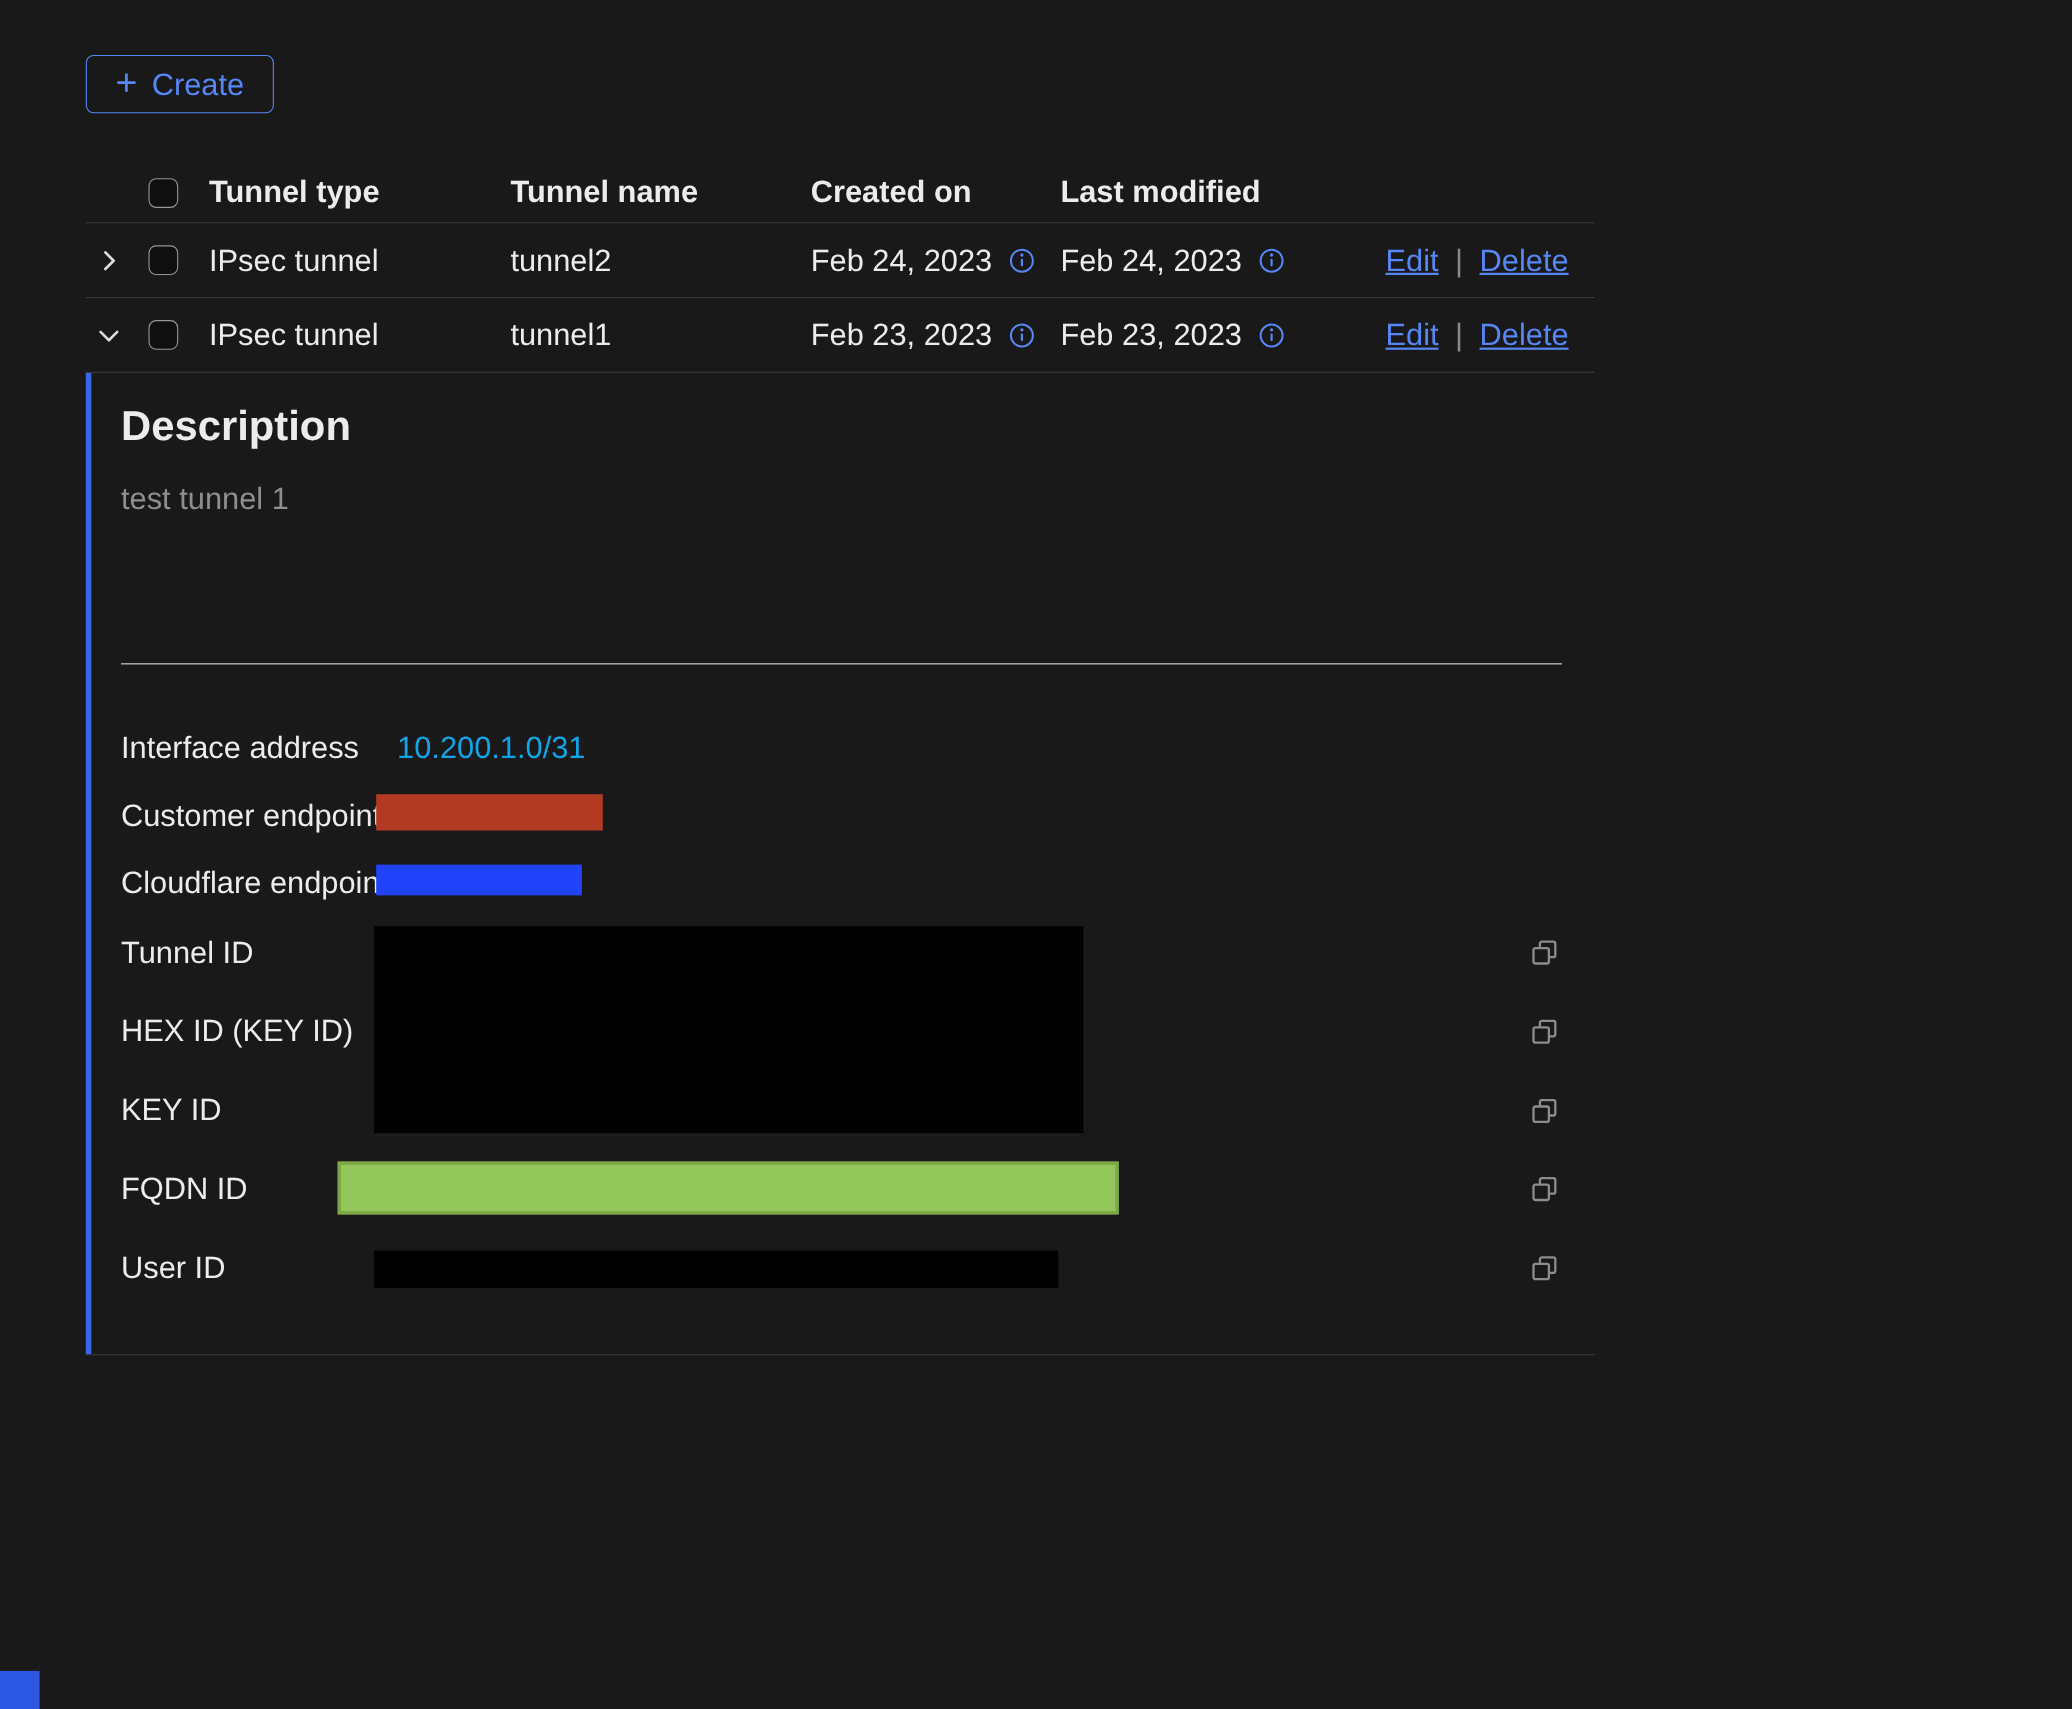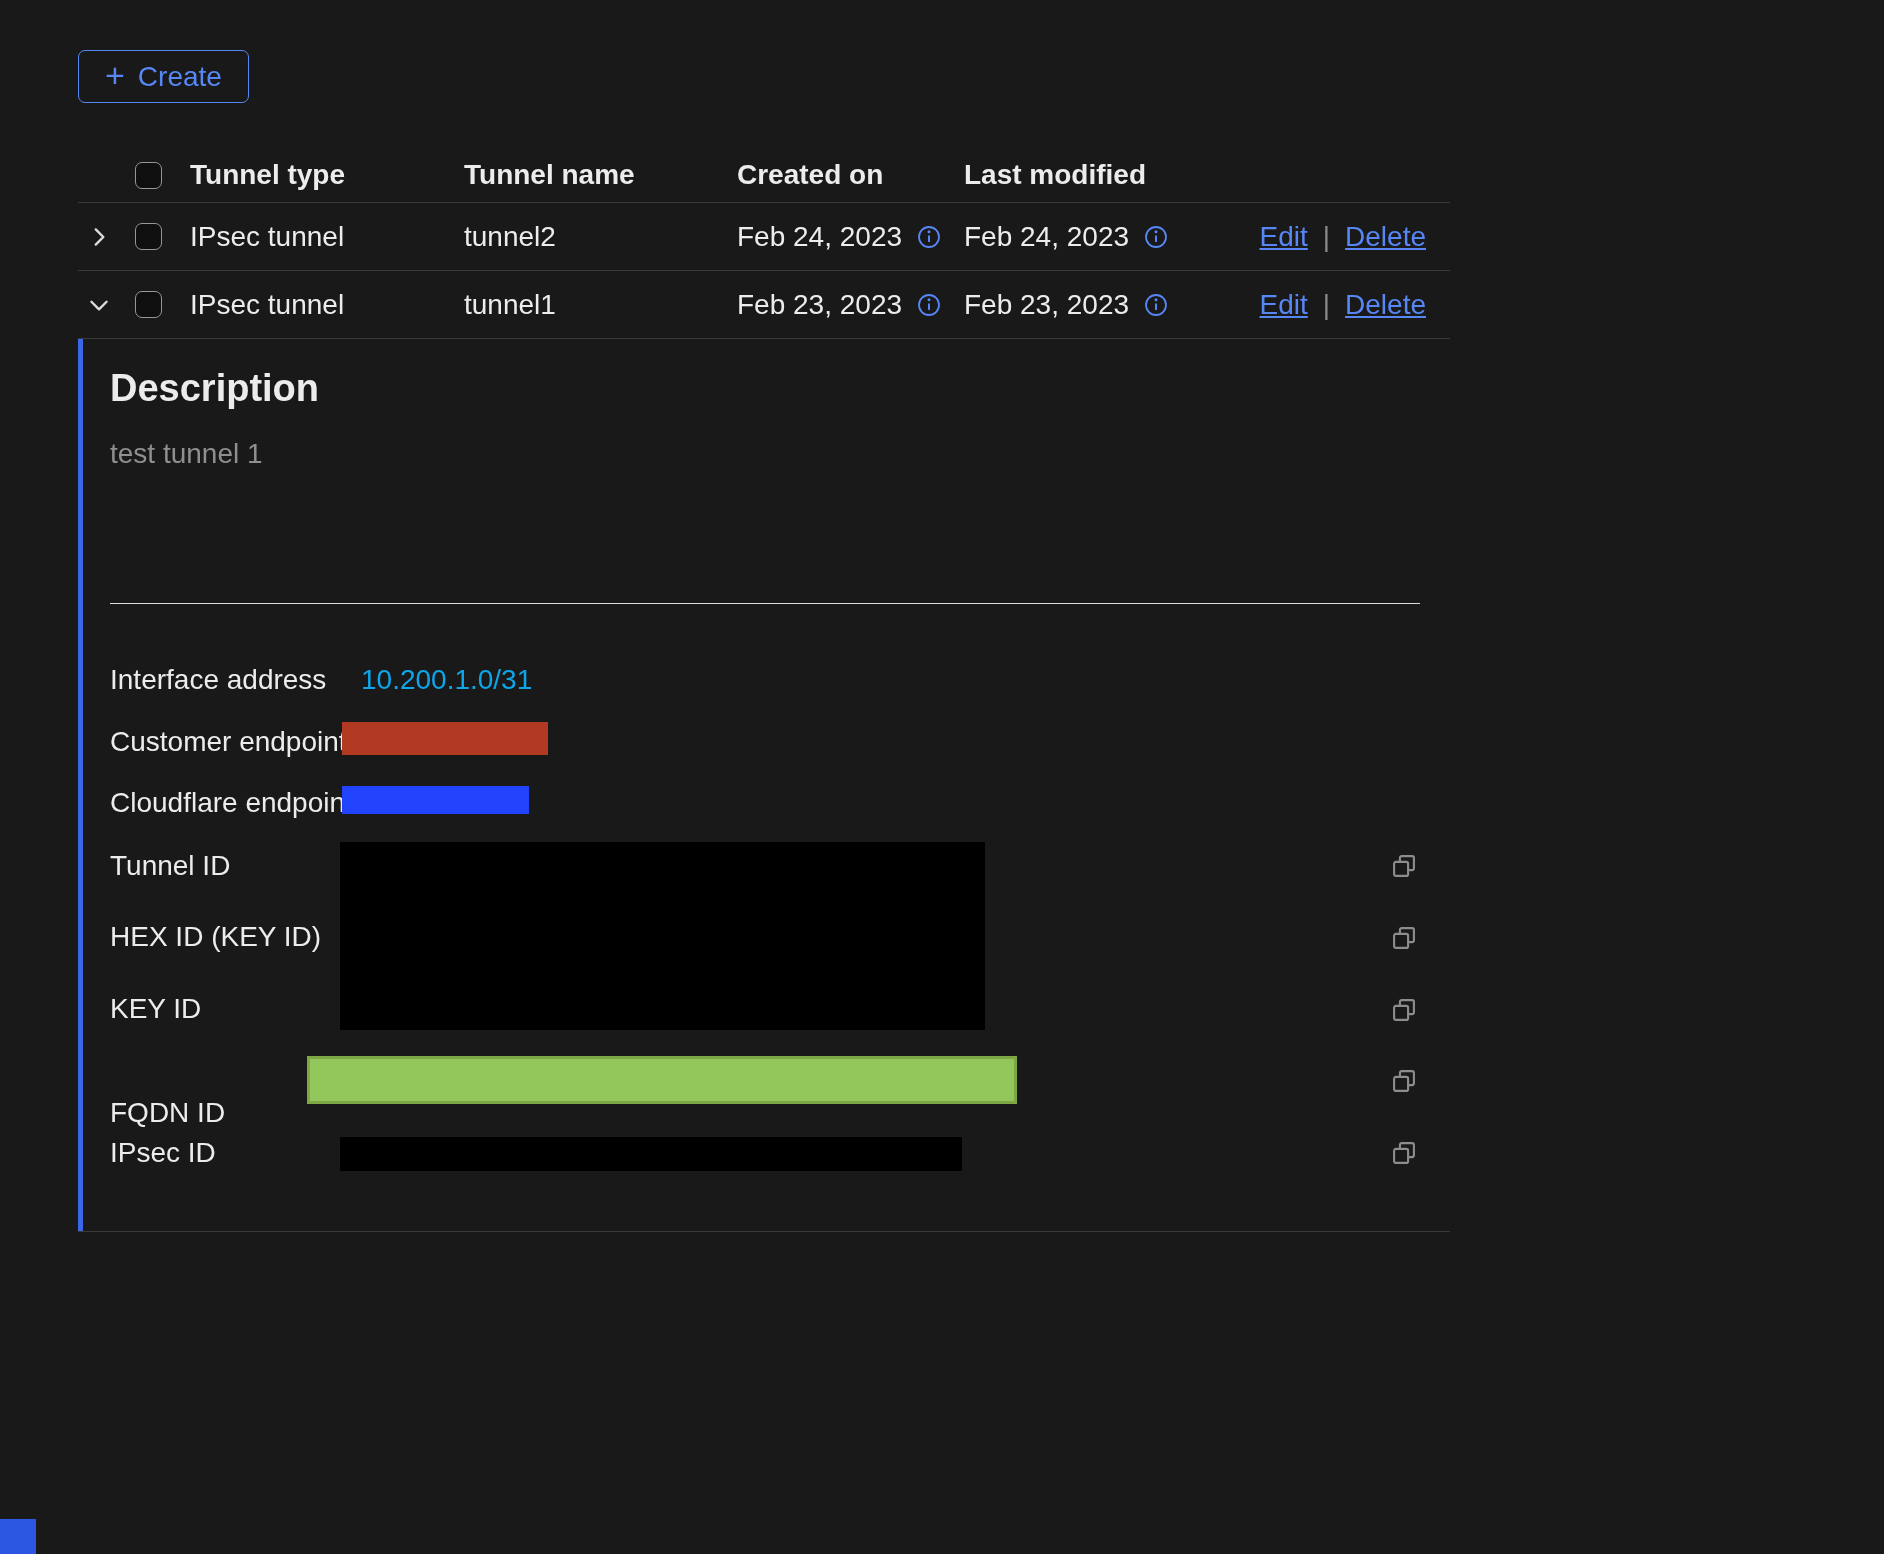--- a/index.html
+++ b/index.html
@@ -229,30 +229,30 @@
       </span>
 
       <div class="abs field-label" style="left:32px; top:654px;">KEY ID</div>
       <span class="copy" style="top:657px;">
         <svg width="28" height="28" viewBox="0 0 24 24" fill="none" stroke="#8d8d8d" stroke-width="1.8">
             <rect x="8.5" y="3.5" width="12" height="12" rx="1.5"></rect>
             <rect x="3.5" y="8.5" width="12" height="12" rx="1.5" fill="#191919"></rect>
           </svg>
       </span>
 
-      <div class="abs field-label" style="left:32px; top:758px;">FQDN ID</div>
+      <div class="abs field-label" style="left:32px; top:726px;">FQDN ID</div>
       <div class="redact redact-green"></div>
       <span class="copy" style="top:728px;">
         <svg width="28" height="28" viewBox="0 0 24 24" fill="none" stroke="#8d8d8d" stroke-width="1.8">
             <rect x="8.5" y="3.5" width="12" height="12" rx="1.5"></rect>
             <rect x="3.5" y="8.5" width="12" height="12" rx="1.5" fill="#191919"></rect>
           </svg>
       </span>
 
-      <div class="abs field-label" style="left:32px; top:798px;">IPsec ID</div>
+      <div class="abs field-label" style="left:32px; top:798px;">User ID</div>
       <div class="redact redact-black-small"></div>
       <span class="copy" style="top:800px;">
         <svg width="28" height="28" viewBox="0 0 24 24" fill="none" stroke="#8d8d8d" stroke-width="1.8">
             <rect x="8.5" y="3.5" width="12" height="12" rx="1.5"></rect>
             <rect x="3.5" y="8.5" width="12" height="12" rx="1.5" fill="#191919"></rect>
           </svg>
       </span>
     </div>
 
   </div>

